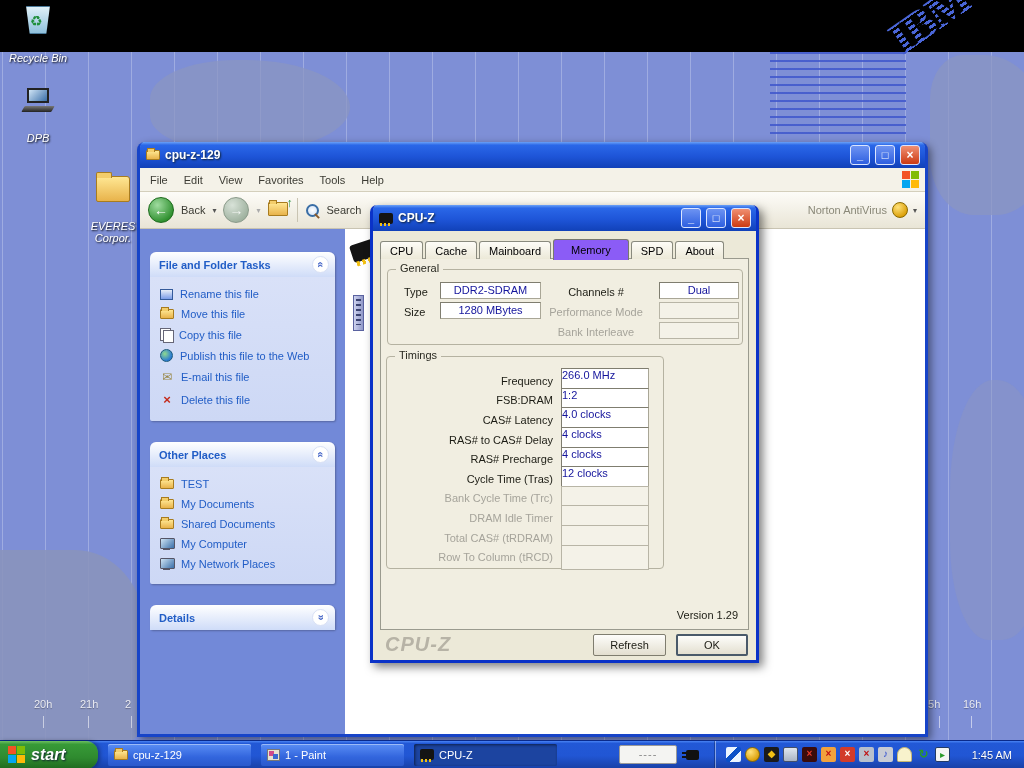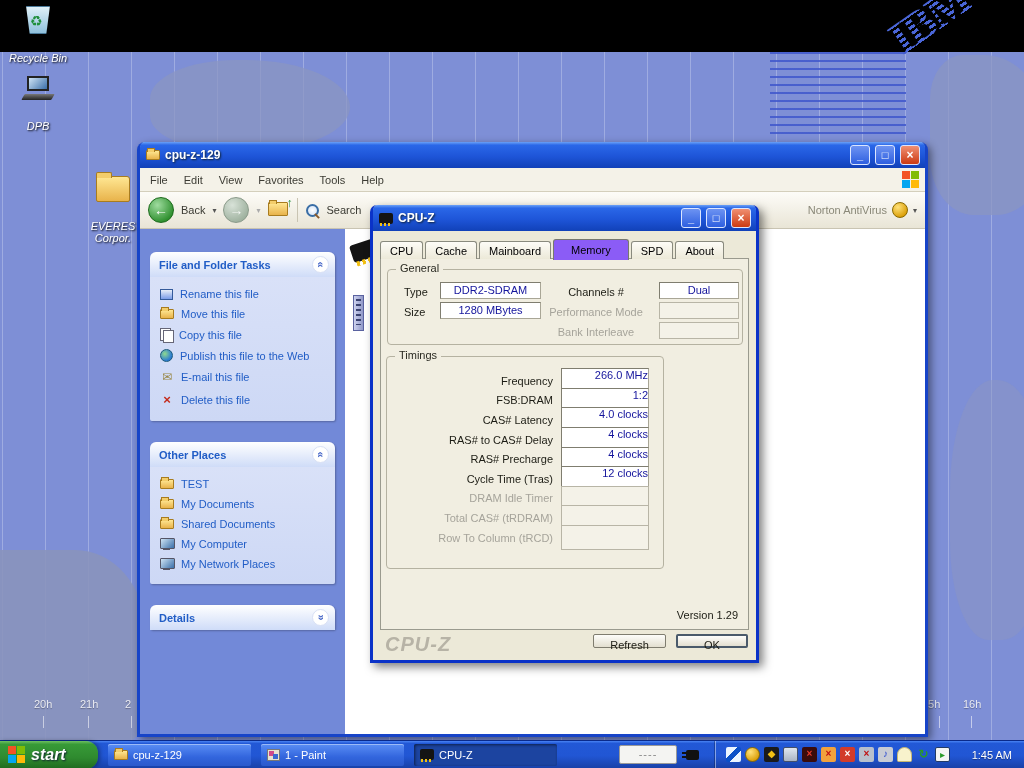--- a/index.html
+++ b/index.html
@@ -146,26 +146,26 @@
   .flabel { position:absolute; color:#1c1c14; }
   .flabel.r { text-align:center; }
   .flabel.dis, .trow.dis .tlabel { color:#a6a49b; }
   .vbox { position:absolute; background:#fff; border:1px solid #a9a696; border-top-color:#7f7d6f; border-left-color:#7f7d6f;
     color:#14149c; text-align:center; line-height:15px; height:17px; }
   .vbox.dis, .trow.dis .tbox { background:#f4f2e8; border-color:#b8b5a6; }
   .timrows { padding:14px 0 0 8px; }
   .trow { display:flex; align-items:center; height:19.6px; }
   .tlabel { width:158px; text-align:right; margin-right:8px; color:#1c1c14; flex:none; }
   .tbox { width:88px; height:25px; background:#fff; border:1px solid #a9a696; border-top-color:#7f7d6f;
-    border-left-color:#7f7d6f; color:#14149c; text-align:right; line-height:13px; }
+    border-left-color:#7f7d6f; color:#14149c; text-align:left; line-height:13px; }
   #version { position:absolute; right:10px; bottom:8px; color:#1c1c14; }
   .dlg-bottom { position:relative; height:30px; }
   #cpuz-logo { position:absolute; left:12px; top:3px; font-size:20px; font-weight:bold; font-style:italic;
     color:#b7b3a6; letter-spacing:1px; }
-  .xpbtn { position:absolute; top:4px; height:14px; background:linear-gradient(180deg,#fdfdfa,#e3dfd0);
+  .xpbtn { position:absolute; top:4px; height:22px; background:linear-gradient(180deg,#fdfdfa,#e3dfd0);
     border:1px solid #7f7d6f; border-radius:2px; text-align:center; color:#1c1c14; font-size:11px;
     line-height:20px; cursor:default; }
   #btn-refresh { right:90px; width:73px; }
   #btn-ok { right:8px; width:72px; border:2px solid #4a5a6a; line-height:18px; }
 
   
   #taskbar { position:absolute; left:0; bottom:0; width:1024px; height:28px; z-index:30;
     background:linear-gradient(180deg,#4984f4 0%,#2258d6 9%,#2156d4 55%,#1941a8 100%);
     border-top:1px solid #0a2a8a; display:flex; align-items:center; }
   #startbtn { height:28px; width:98px; border-radius:0 12px 12px 0; display:flex; align-items:center; gap:6px;
@@ -221,21 +221,21 @@
   <span class="tztick" style="left:131px;top:716px;"></span>
   <span class="tztick" style="left:939px;top:716px;"></span>
   <span class="tztick" style="left:971px;top:716px;"></span>
 
   <div class="dicon" style="left:2px;top:6px;">
     <div class="bin-body">
       <span class="rec">♻</span>
     </div>
     <div class="lbl">Recycle Bin</div>
   </div>
-  <div class="dicon" style="left:2px;top:76px;">
+  <div class="dicon" style="left:2px;top:88px;">
     <div class="laptop">
       <span class="scr"></span>
         <span class="base"></span>
     </div>
     <div class="lbl">DPB</div>
   </div>
   <div class="dicon" style="left:77px;top:176px;">
     <div class="bigfolder"></div>
     <div class="lbl">
       <div>EVERES</div>
@@ -408,20 +408,24 @@
           </div>
           <div class="trow">
             <span class="tlabel">RAS# Precharge</span>
               <span class="tbox">4 clocks</span>
           </div>
           <div class="trow">
             <span class="tlabel">Cycle Time (Tras)</span>
               <span class="tbox">12 clocks</span>
           </div>
           <div class="trow dis">
+            <span class="tlabel">Bank Cycle Time (Trc)</span>
+              <span class="tbox"></span>
+          </div>
+          <div class="trow dis">
             <span class="tlabel">DRAM Idle Timer</span>
               <span class="tbox"></span>
           </div>
           <div class="trow dis">
             <span class="tlabel">Total CAS# (tRDRAM)</span>
               <span class="tbox"></span>
           </div>
           <div class="trow dis">
             <span class="tlabel">Row To Column (tRCD)</span>
               <span class="tbox"></span>

